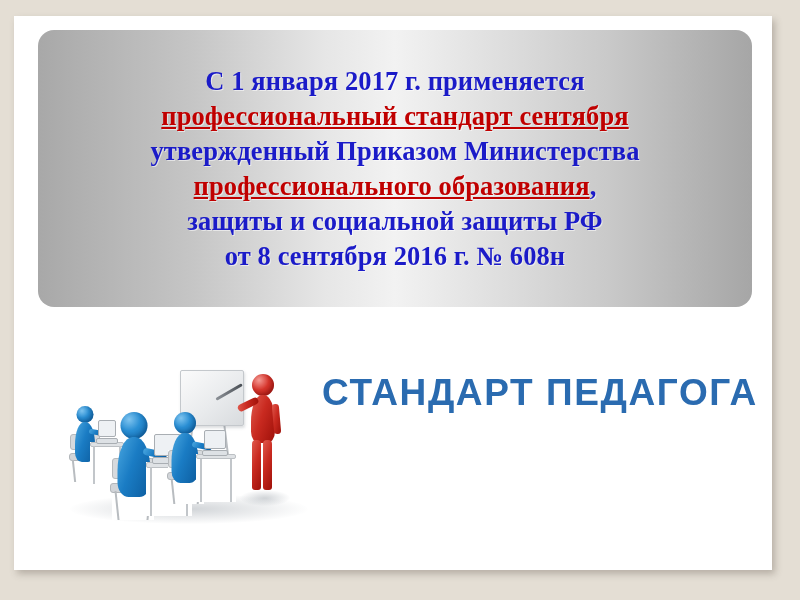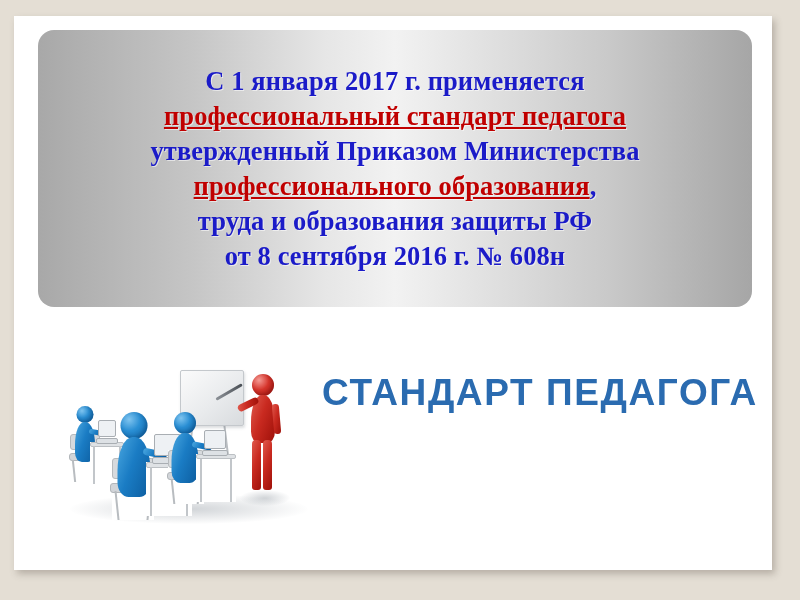--- a/index.html
+++ b/index.html
@@ -250,27 +250,27 @@
 </style>
 </head>
 <body>
 
 <div class="slide">
 
   <div class="title-plaque">
 
     <div class="title-line tl-blue">С 1 января 2017 г. применяется</div>
 
-    <div class="title-line tl-red">профессиональный стандарт педагога</div>
+    <div class="title-line tl-red">профессиональный стандарт сентября</div>
 
     <div class="title-line tl-blue">утвержденный Приказом Министерства</div>
 
     <div class="title-line tl-mixed"><span class="red-part">профессионального образования</span><span class="blue-part">,</span></div>
 
-    <div class="title-line tl-blue">труда и образования защиты РФ</div>
+    <div class="title-line tl-blue">защиты и социальной защиты РФ</div>
 
     <div class="title-line tl-blue">от 8 сентября 2016 г. № 608н</div>
   </div>
 
   <div class="illus-wrap">
     <div class="illus-photo">
 
       <div class="scene">
 
         <div class="shadow-blob" style="left:6px; top:136px; width:238px; height:30px;"></div>

